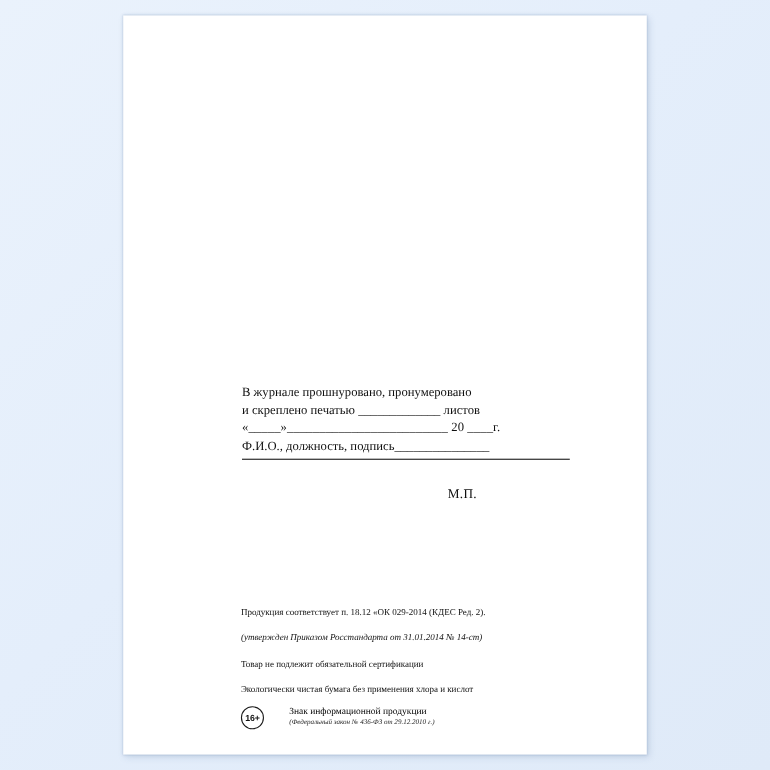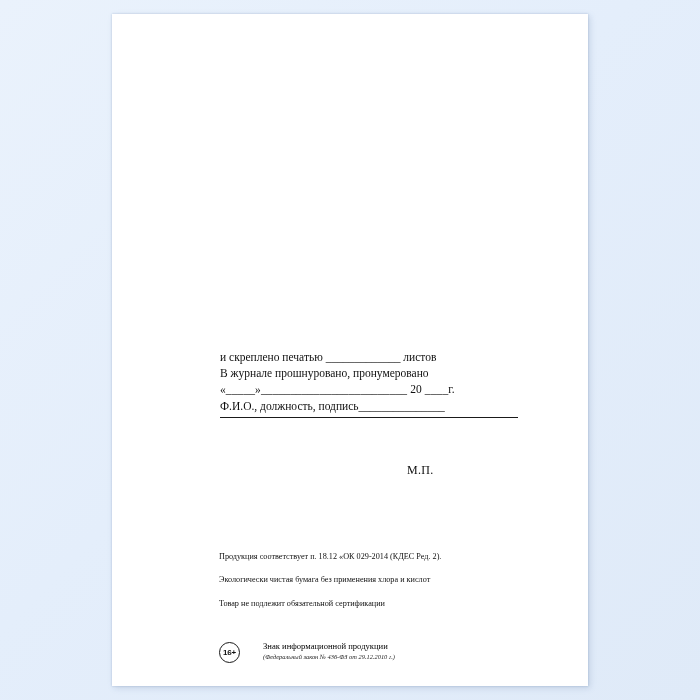--- a/index.html
+++ b/index.html
@@ -51,21 +51,21 @@
   }
   #cert-block .rule {
     margin-top: 2px;
     width: 298px;
     border-bottom: 1px solid #1a1a1a;
     height: 1px;
   }
   #mp {
     position: absolute;
     left: 295px;
-    top: 449px;
+    top: 428px;
     font-size: 12px;
     color: #101010;
     letter-spacing: 0.3px;
   }
 
   
   #legal {
     left: 107px;
     top: 525px;
     width: 330px;
@@ -128,33 +128,34 @@
   }
 </style>
 </head>
 <body>
 
 <div id="stage">
 
   <div id="page">
 
     <div class="block" id="cert-block">
+      <div class="line">В журнале прошнуровано, пронумеровано</div>
       <div class="line">и скреплено печатью _____________ листов</div>
-      <div class="line">В журнале прошнуровано, пронумеровано</div>
       <div class="line l3">«_____»_________________________ 20 ____г.</div>
       <div class="line">Ф.И.О., должность, подпись_______________</div>
       <div class="rule"></div>
     </div>
 
     <div id="mp">М.П.</div>
 
     <div class="block" id="legal">
       <div class="p tight">Продукция соответствует п. 18.12 «ОК 029-2014 (КДЕС Ред. 2).</div>
+      <div class="p ital small-gap">(утвержден Приказом Росстандарта от 31.01.2014 № 14-ст)</div>
+      <div class="p">Товар не подлежит обязательной сертификации</div>
       <div class="p">Экологически чистая бумага без применения хлора и кислот</div>
-      <div class="p">Товар не подлежит обязательной сертификации</div>
     </div>
 
     <div id="agerow">
       <div id="age-badge">16+</div>
       <div id="age-text">
         <div class="t1">Знак информационной продукции</div>
         <div class="t2">(Федеральный закон № 436-ФЗ от 29.12.2010 г.)</div>
       </div>
     </div>
 

